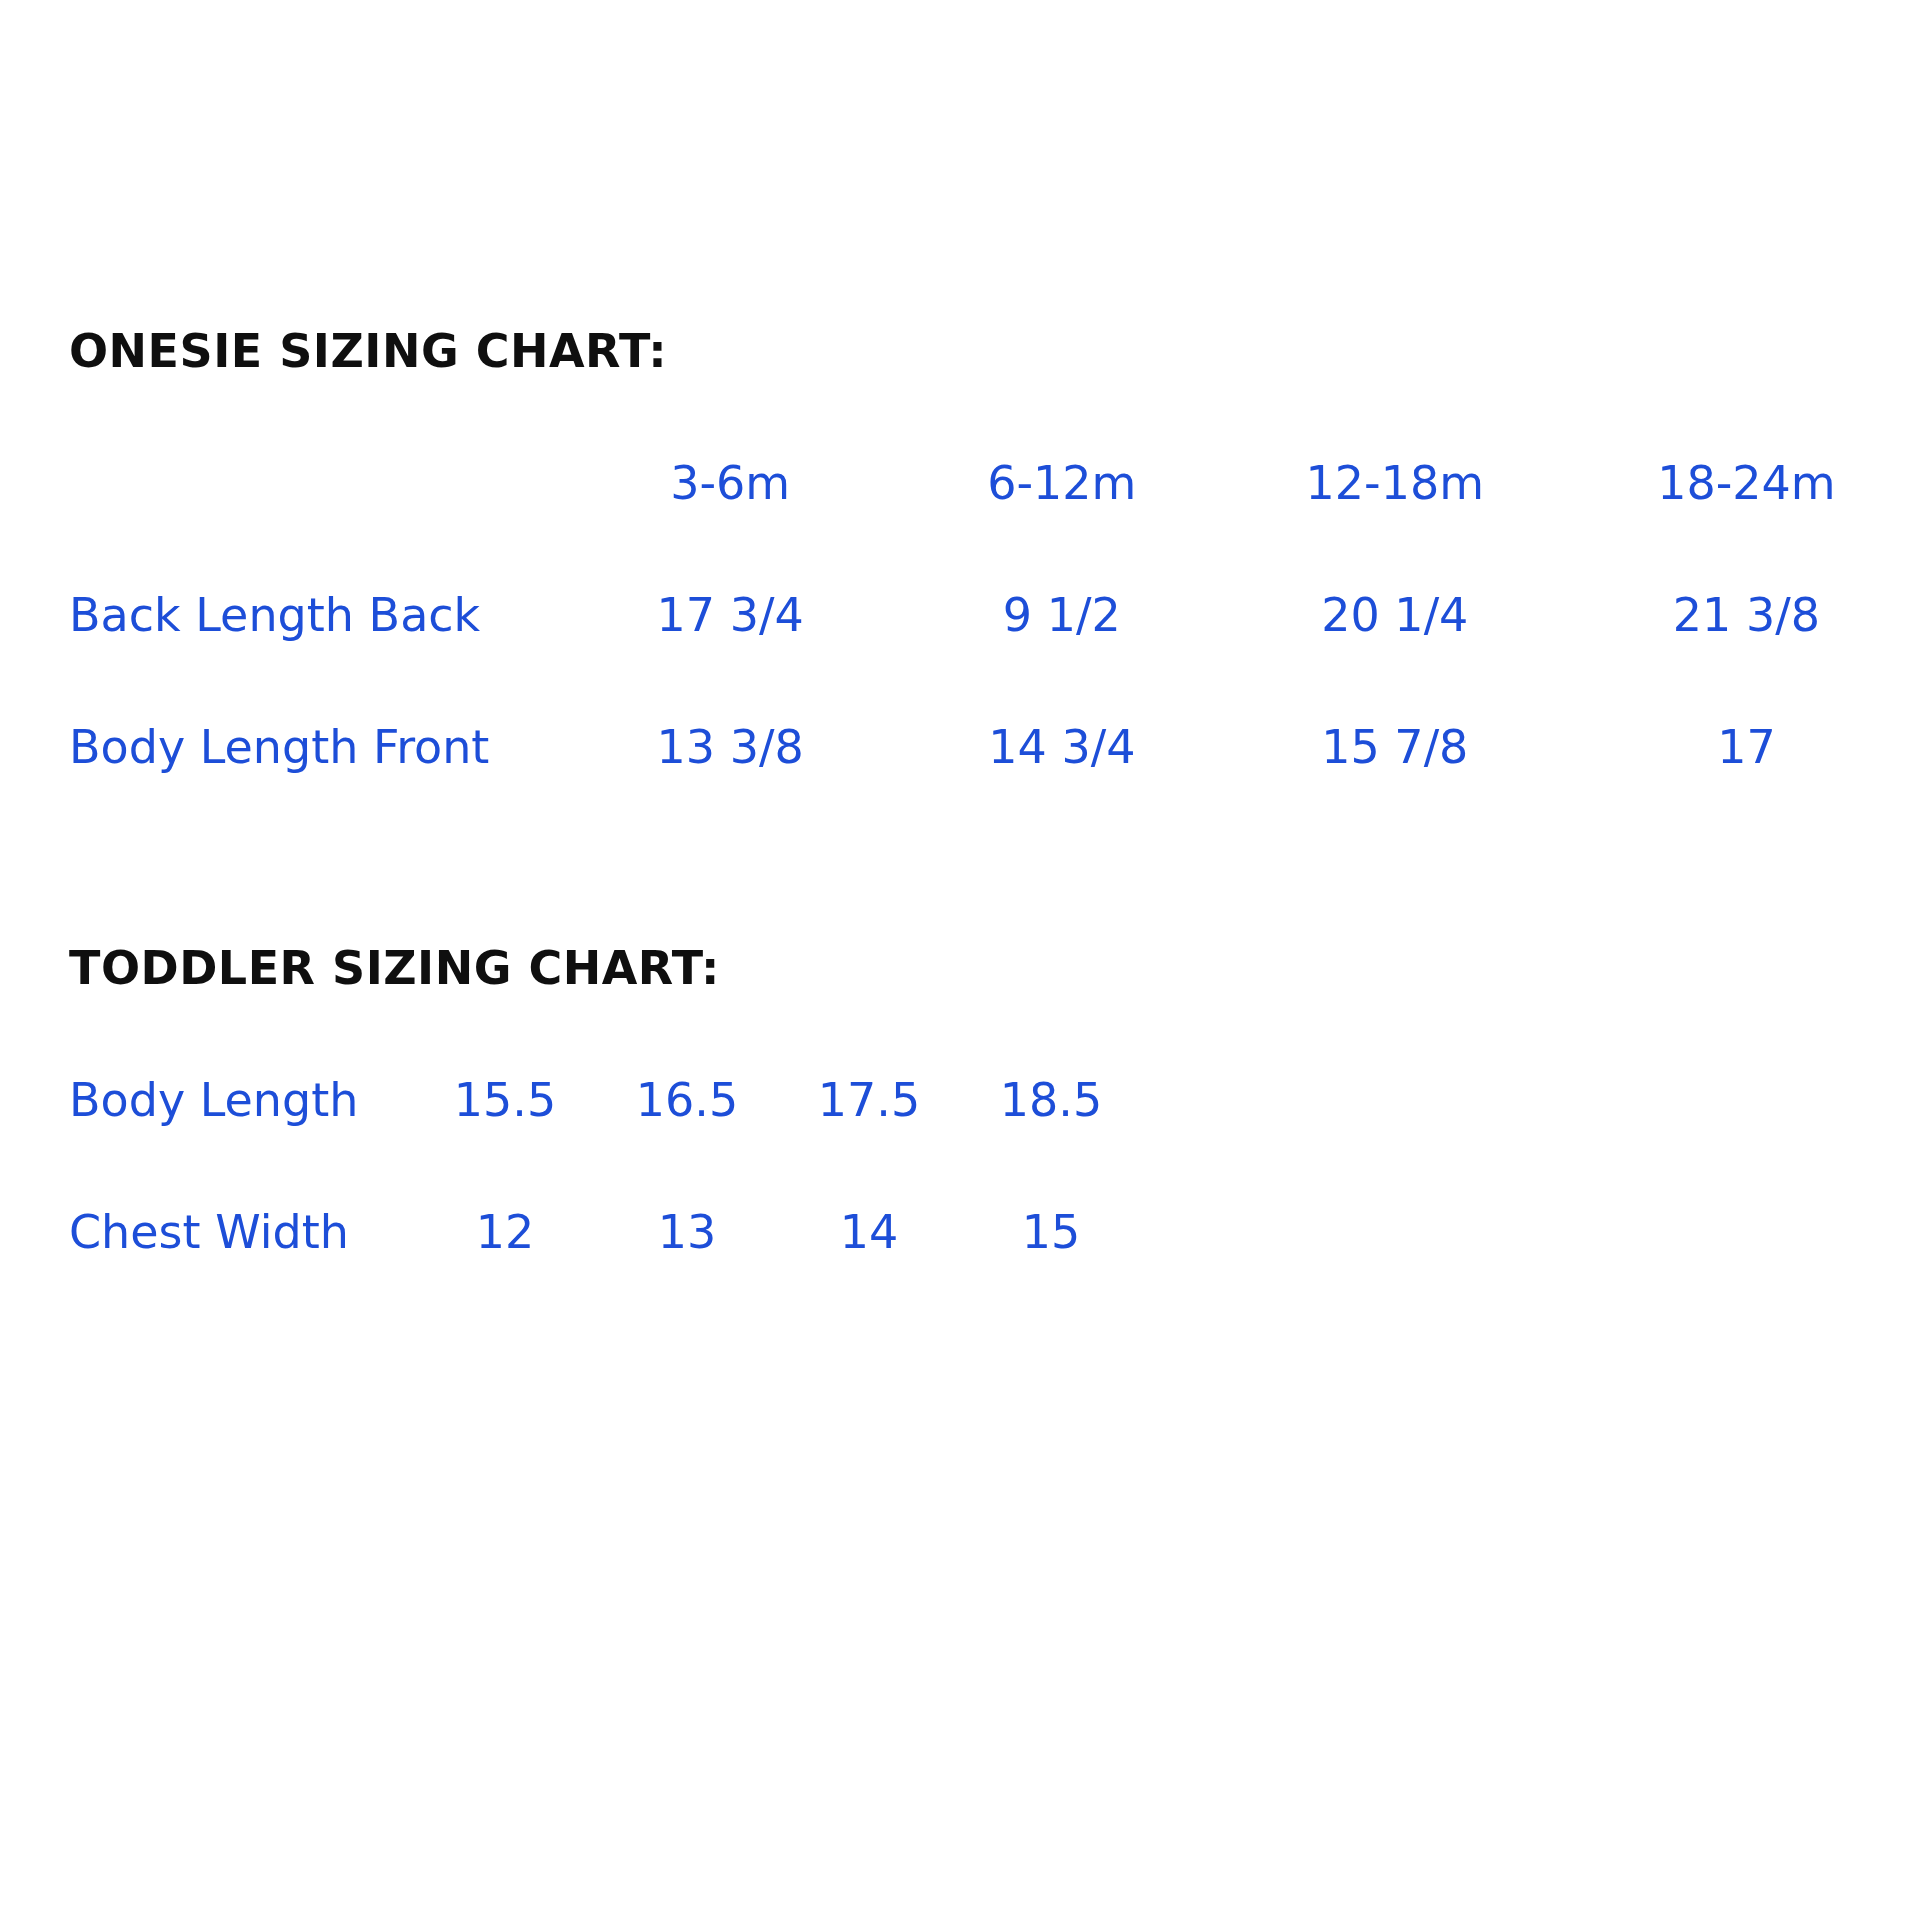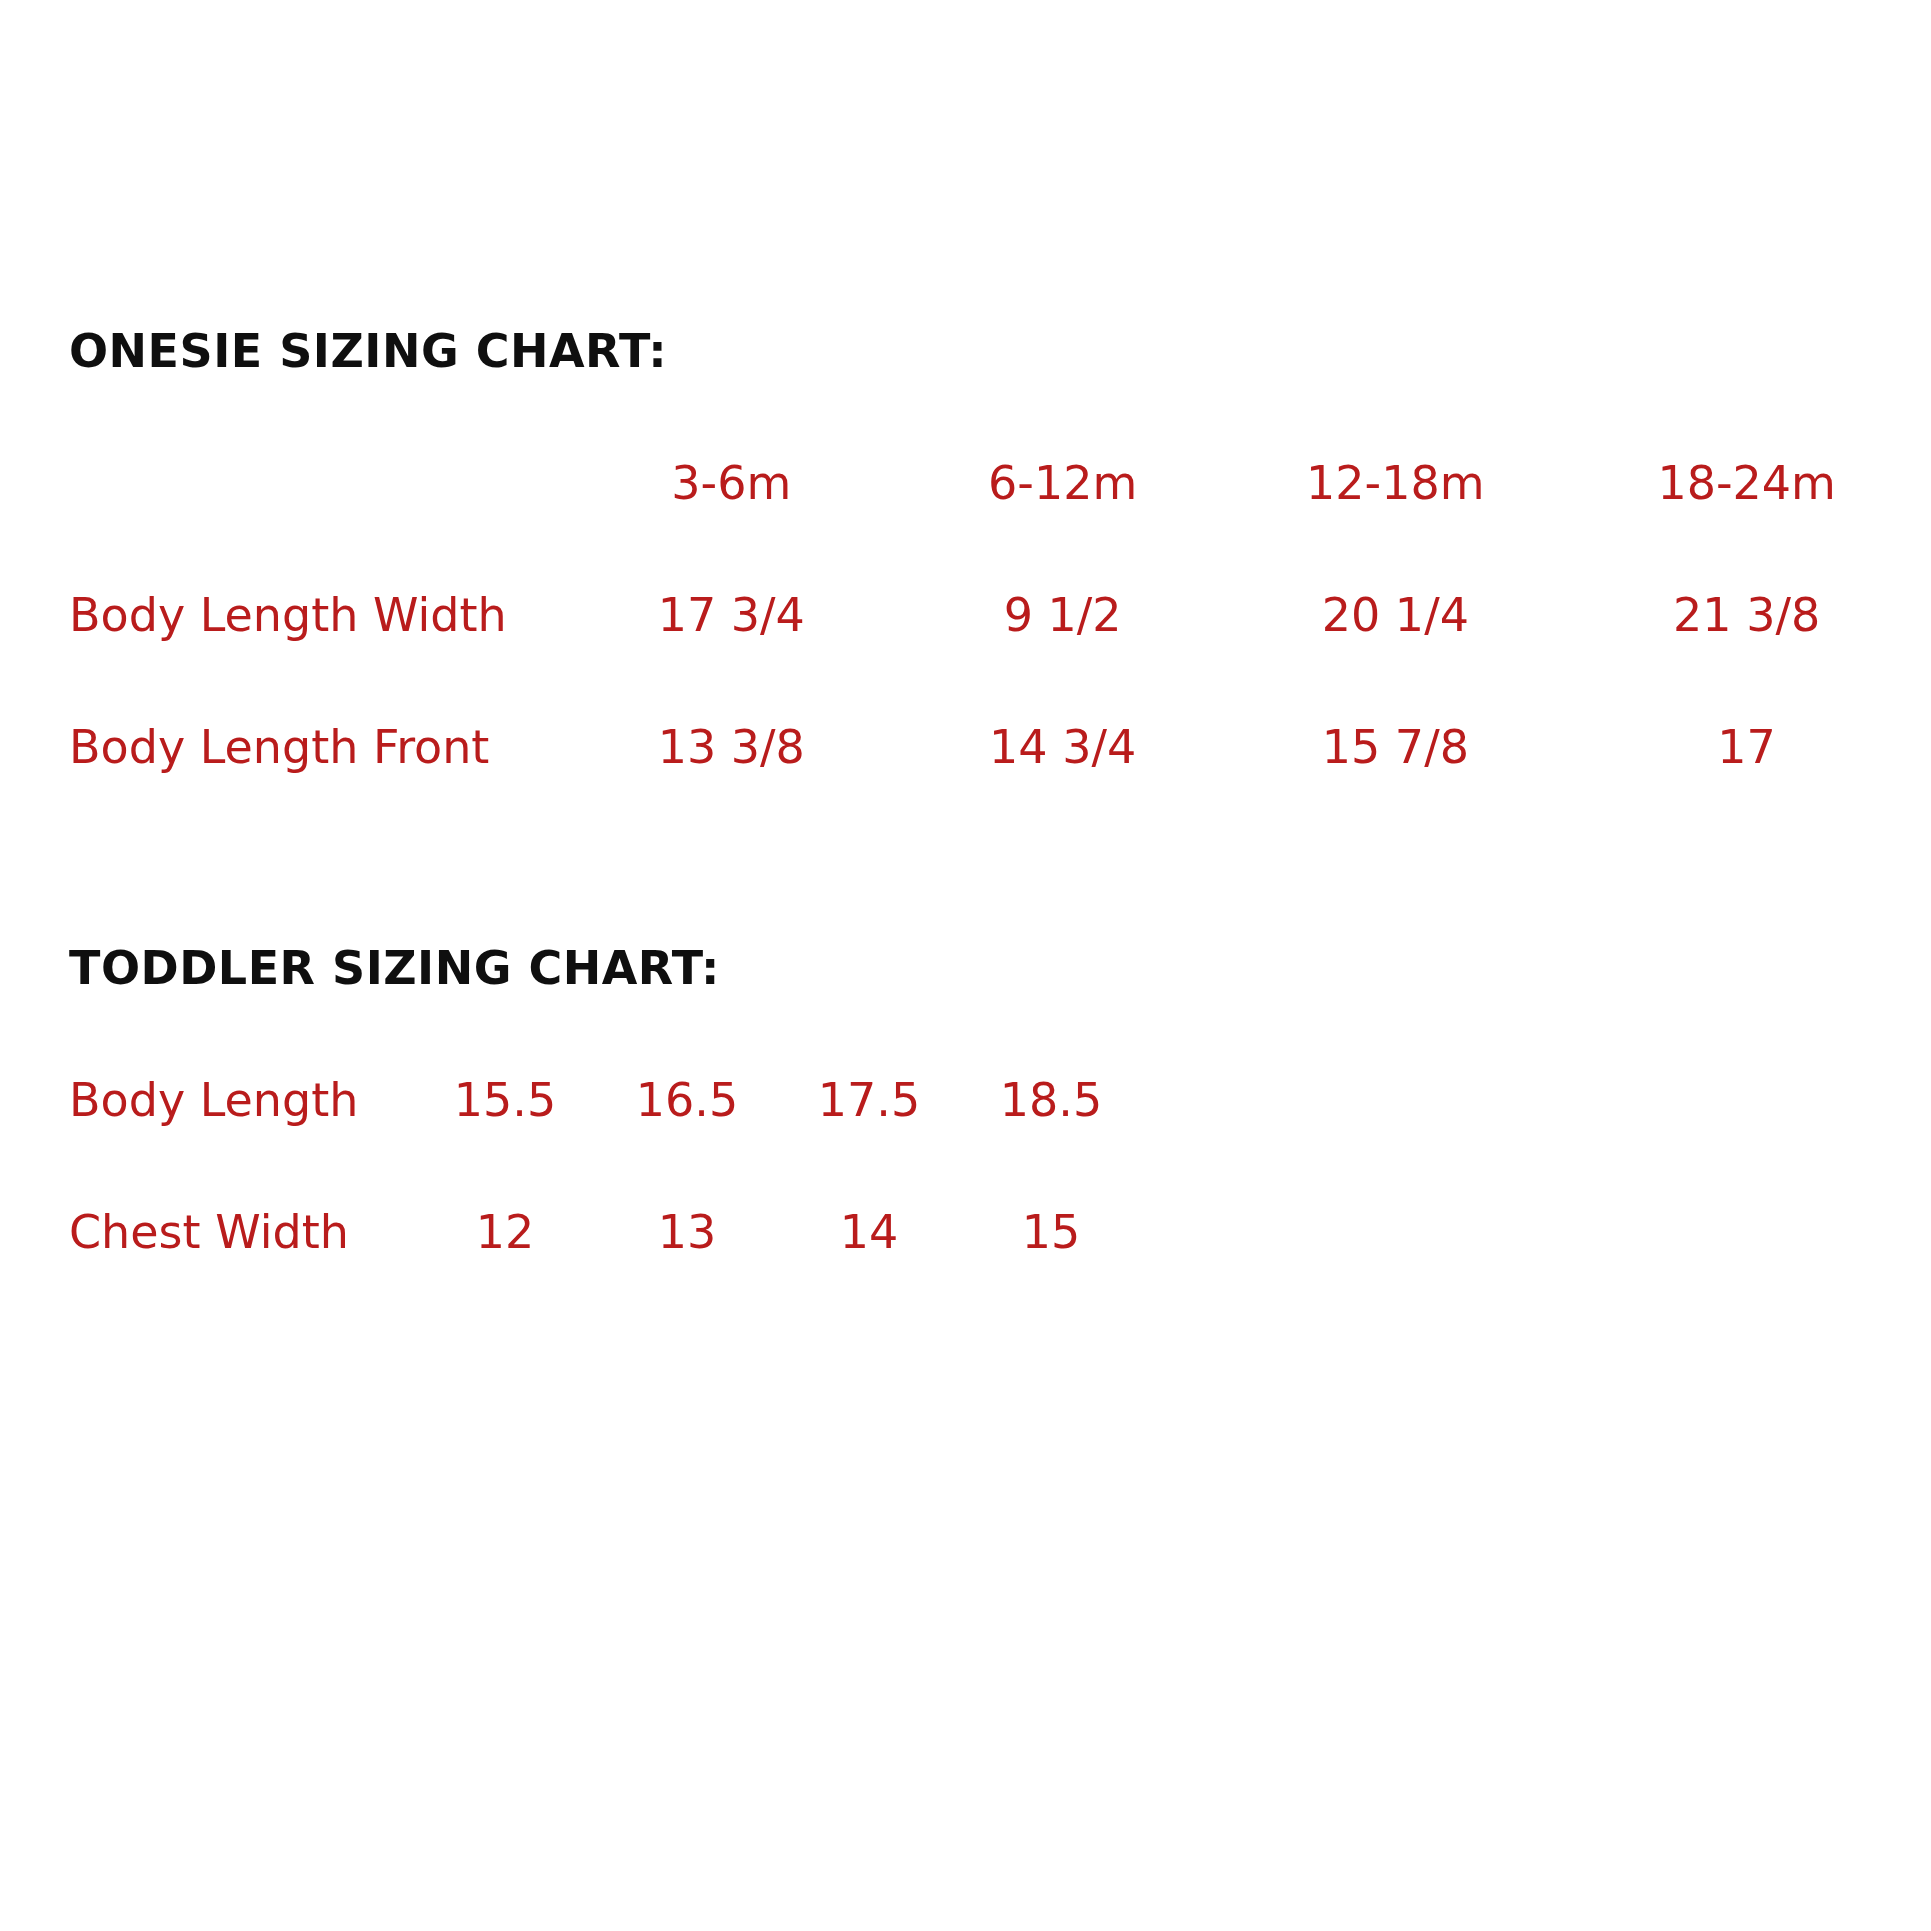--- a/index.html
+++ b/index.html
@@ -27,21 +27,21 @@
     font-size: 46px;
     line-height: 46px;
     font-weight: 700;
     color: #0f0f0f;
     letter-spacing: 0.5px;
   }
   .sizing-table {
     border-collapse: collapse;
     border: none;
     font-size: 46px;
-    color: #b91c1c;
+    color: #1d4ed8;
     table-layout: fixed;
   }
   .sizing-table tr { height: 132px; }
   .sizing-table tr.spacer-row { height: 62px; }
   .sizing-table td {
     padding: 0;
     vertical-align: middle;
     white-space: nowrap;
   }
   td.row-label { text-align: left; }
@@ -67,21 +67,21 @@
   <table class="sizing-table" id="onesie-table">
     <tbody>
       <tr>
         <td class="row-label"></td>
         <td class="col-head">3-6m</td>
         <td class="col-head">6-12m</td>
         <td class="col-head">12-18m</td>
         <td class="col-head last-col">18-24m</td>
       </tr>
       <tr>
-        <td class="row-label">Body Length Width</td>
+        <td class="row-label">Back Length Back</td>
         <td class="cell-val">17 3/4</td>
         <td class="cell-val">9 1/2</td>
         <td class="cell-val">20 1/4</td>
         <td class="cell-val last-col">21 3/8</td>
       </tr>
       <tr>
         <td class="row-label">Body Length Front</td>
         <td class="cell-val">13 3/8</td>
         <td class="cell-val">14 3/4</td>
         <td class="cell-val">15 7/8</td>

